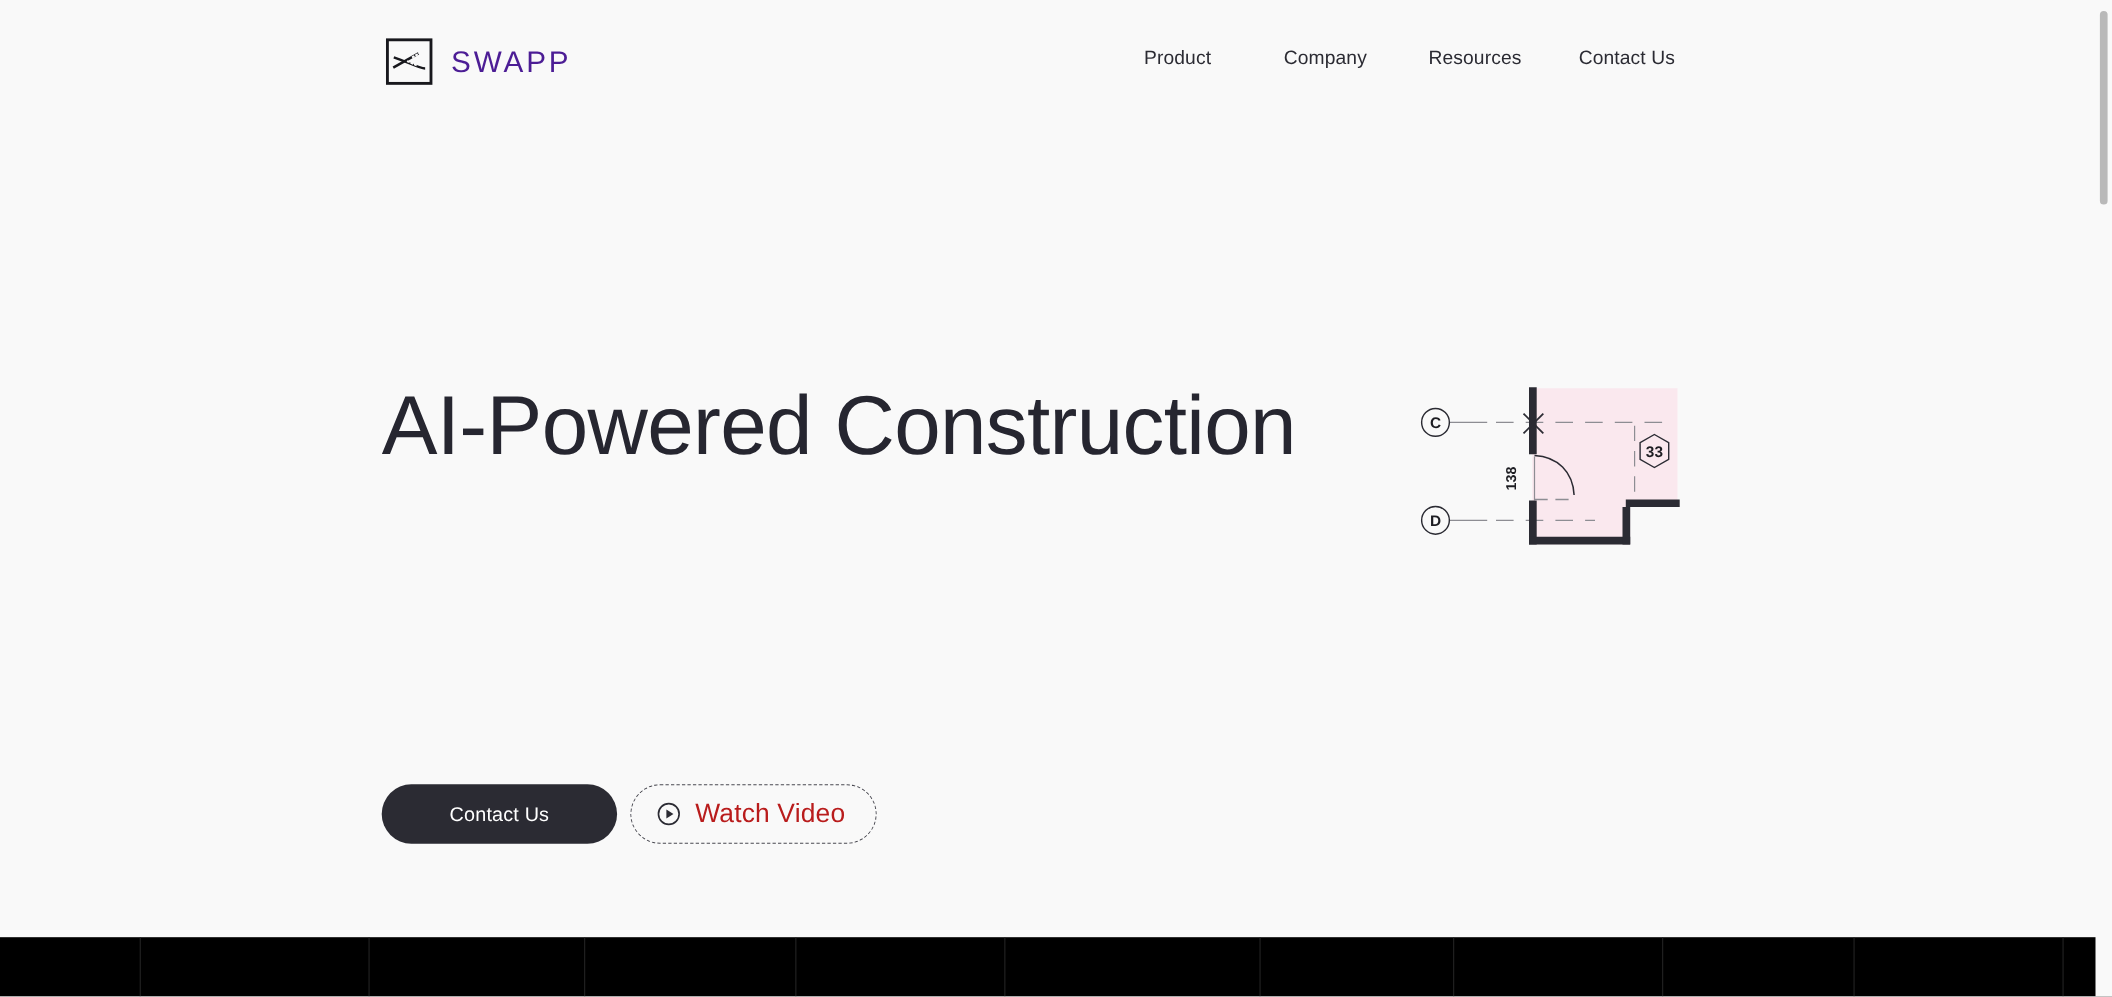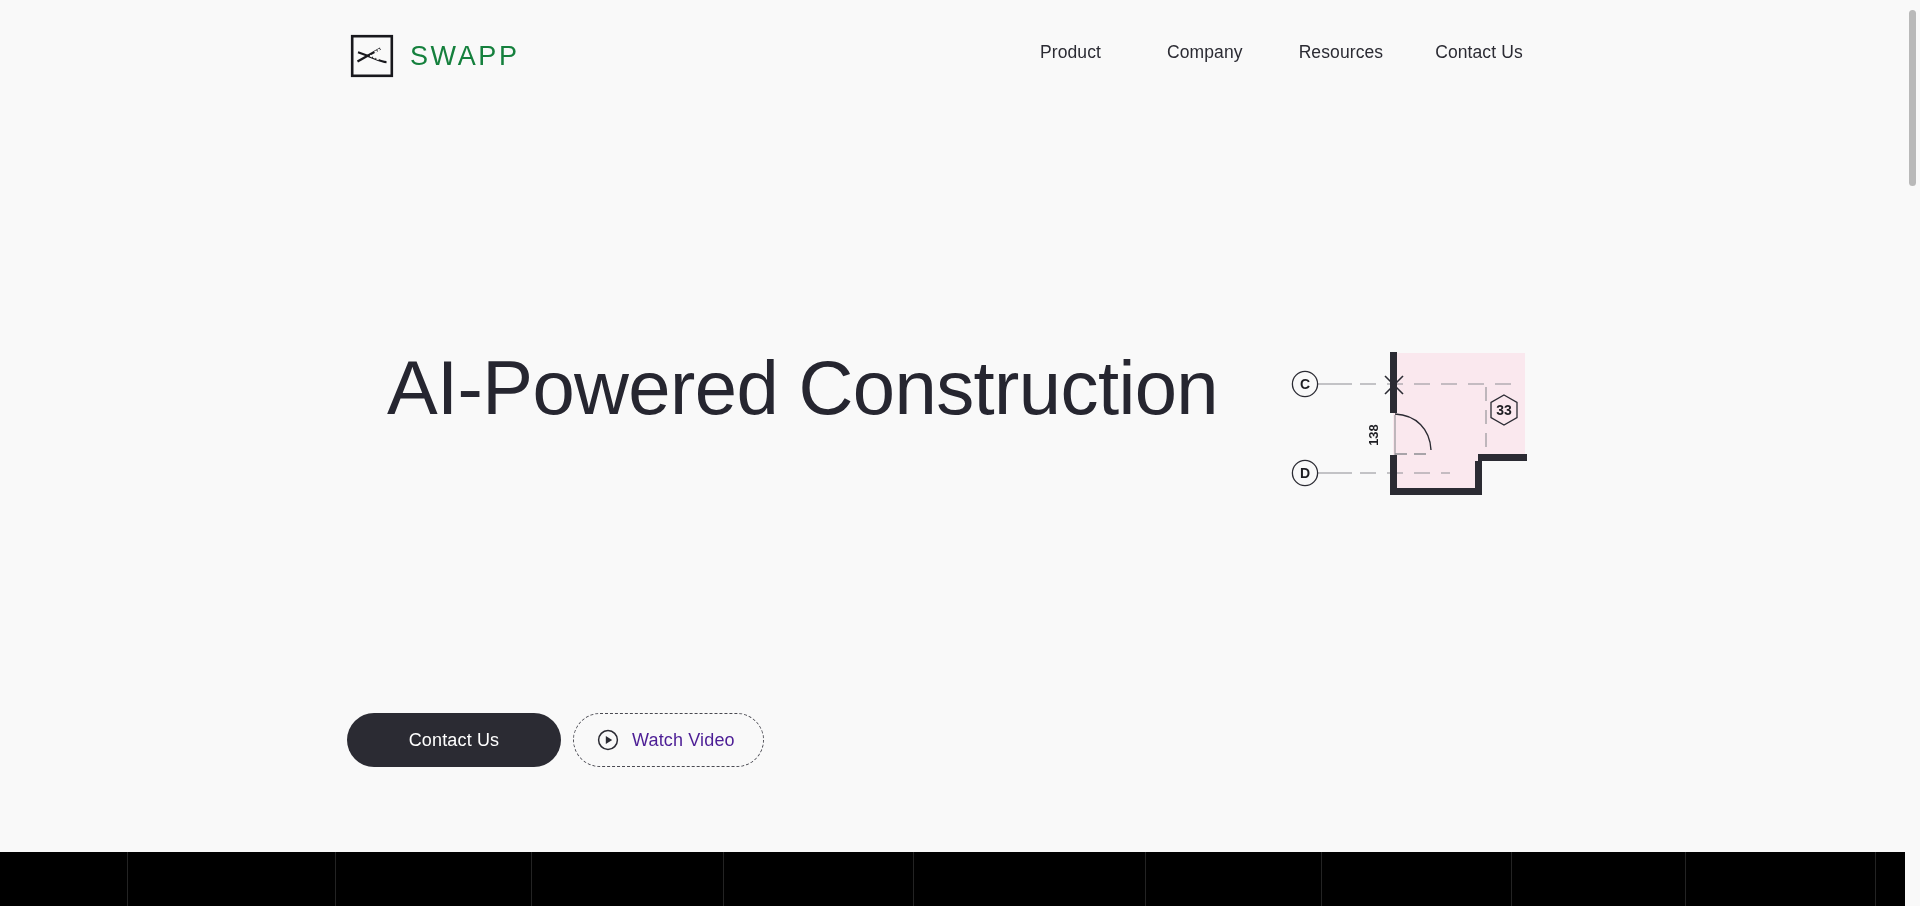--- a/index.html
+++ b/index.html
@@ -43,21 +43,21 @@
   .brand-mark {
     width: 44px;
     height: 44px;
     flex: 0 0 44px;
     display: block;
   }
   .brand-name {
     font-size: 27px;
     letter-spacing: 2.6px;
     font-weight: 400;
-    color: #15803d;
+    color: #4c1d95;
     line-height: 1;
     white-space: nowrap;
   }
 
   .main-nav {
     position: absolute;
     left: 1040px;
     top: 42px;
     display: flex;
     align-items: center;
@@ -80,21 +80,20 @@
     left: 0; top: 115px;
     width: 1920px;
     height: 737px;
   }
 
   .hero-copy {
     position: absolute;
     left: 347px;
     top: 225px;
     width: 960px;
-    margin-left: 40px;
   }
 
   .headline {
     font-size: 76px;
     line-height: 96px;
     font-weight: 300;
     letter-spacing: -0.6px;
     color: #262630;
     white-space: nowrap;
   }
@@ -131,22 +130,22 @@
     color: #ffffff;
     font-size: 18px;
     letter-spacing: 0.15px;
   }
   .btn-ghost {
     height: 54px;
     padding: 0 28px 0 23px;
     border-radius: 27px;
     background: transparent;
     border: 1.6px dashed #4a4a52;
-    color: #4c1d95;
-    font-size: 18px;
+    color: #b91c1c;
+    font-size: 24px;
     letter-spacing: 0.15px;
     gap: 13px;
     justify-content: center;
   }
   .play-icon { display: block; flex: 0 0 22px; }
 
   
   .floorplan {
     position: absolute;
     left: 1290px;

